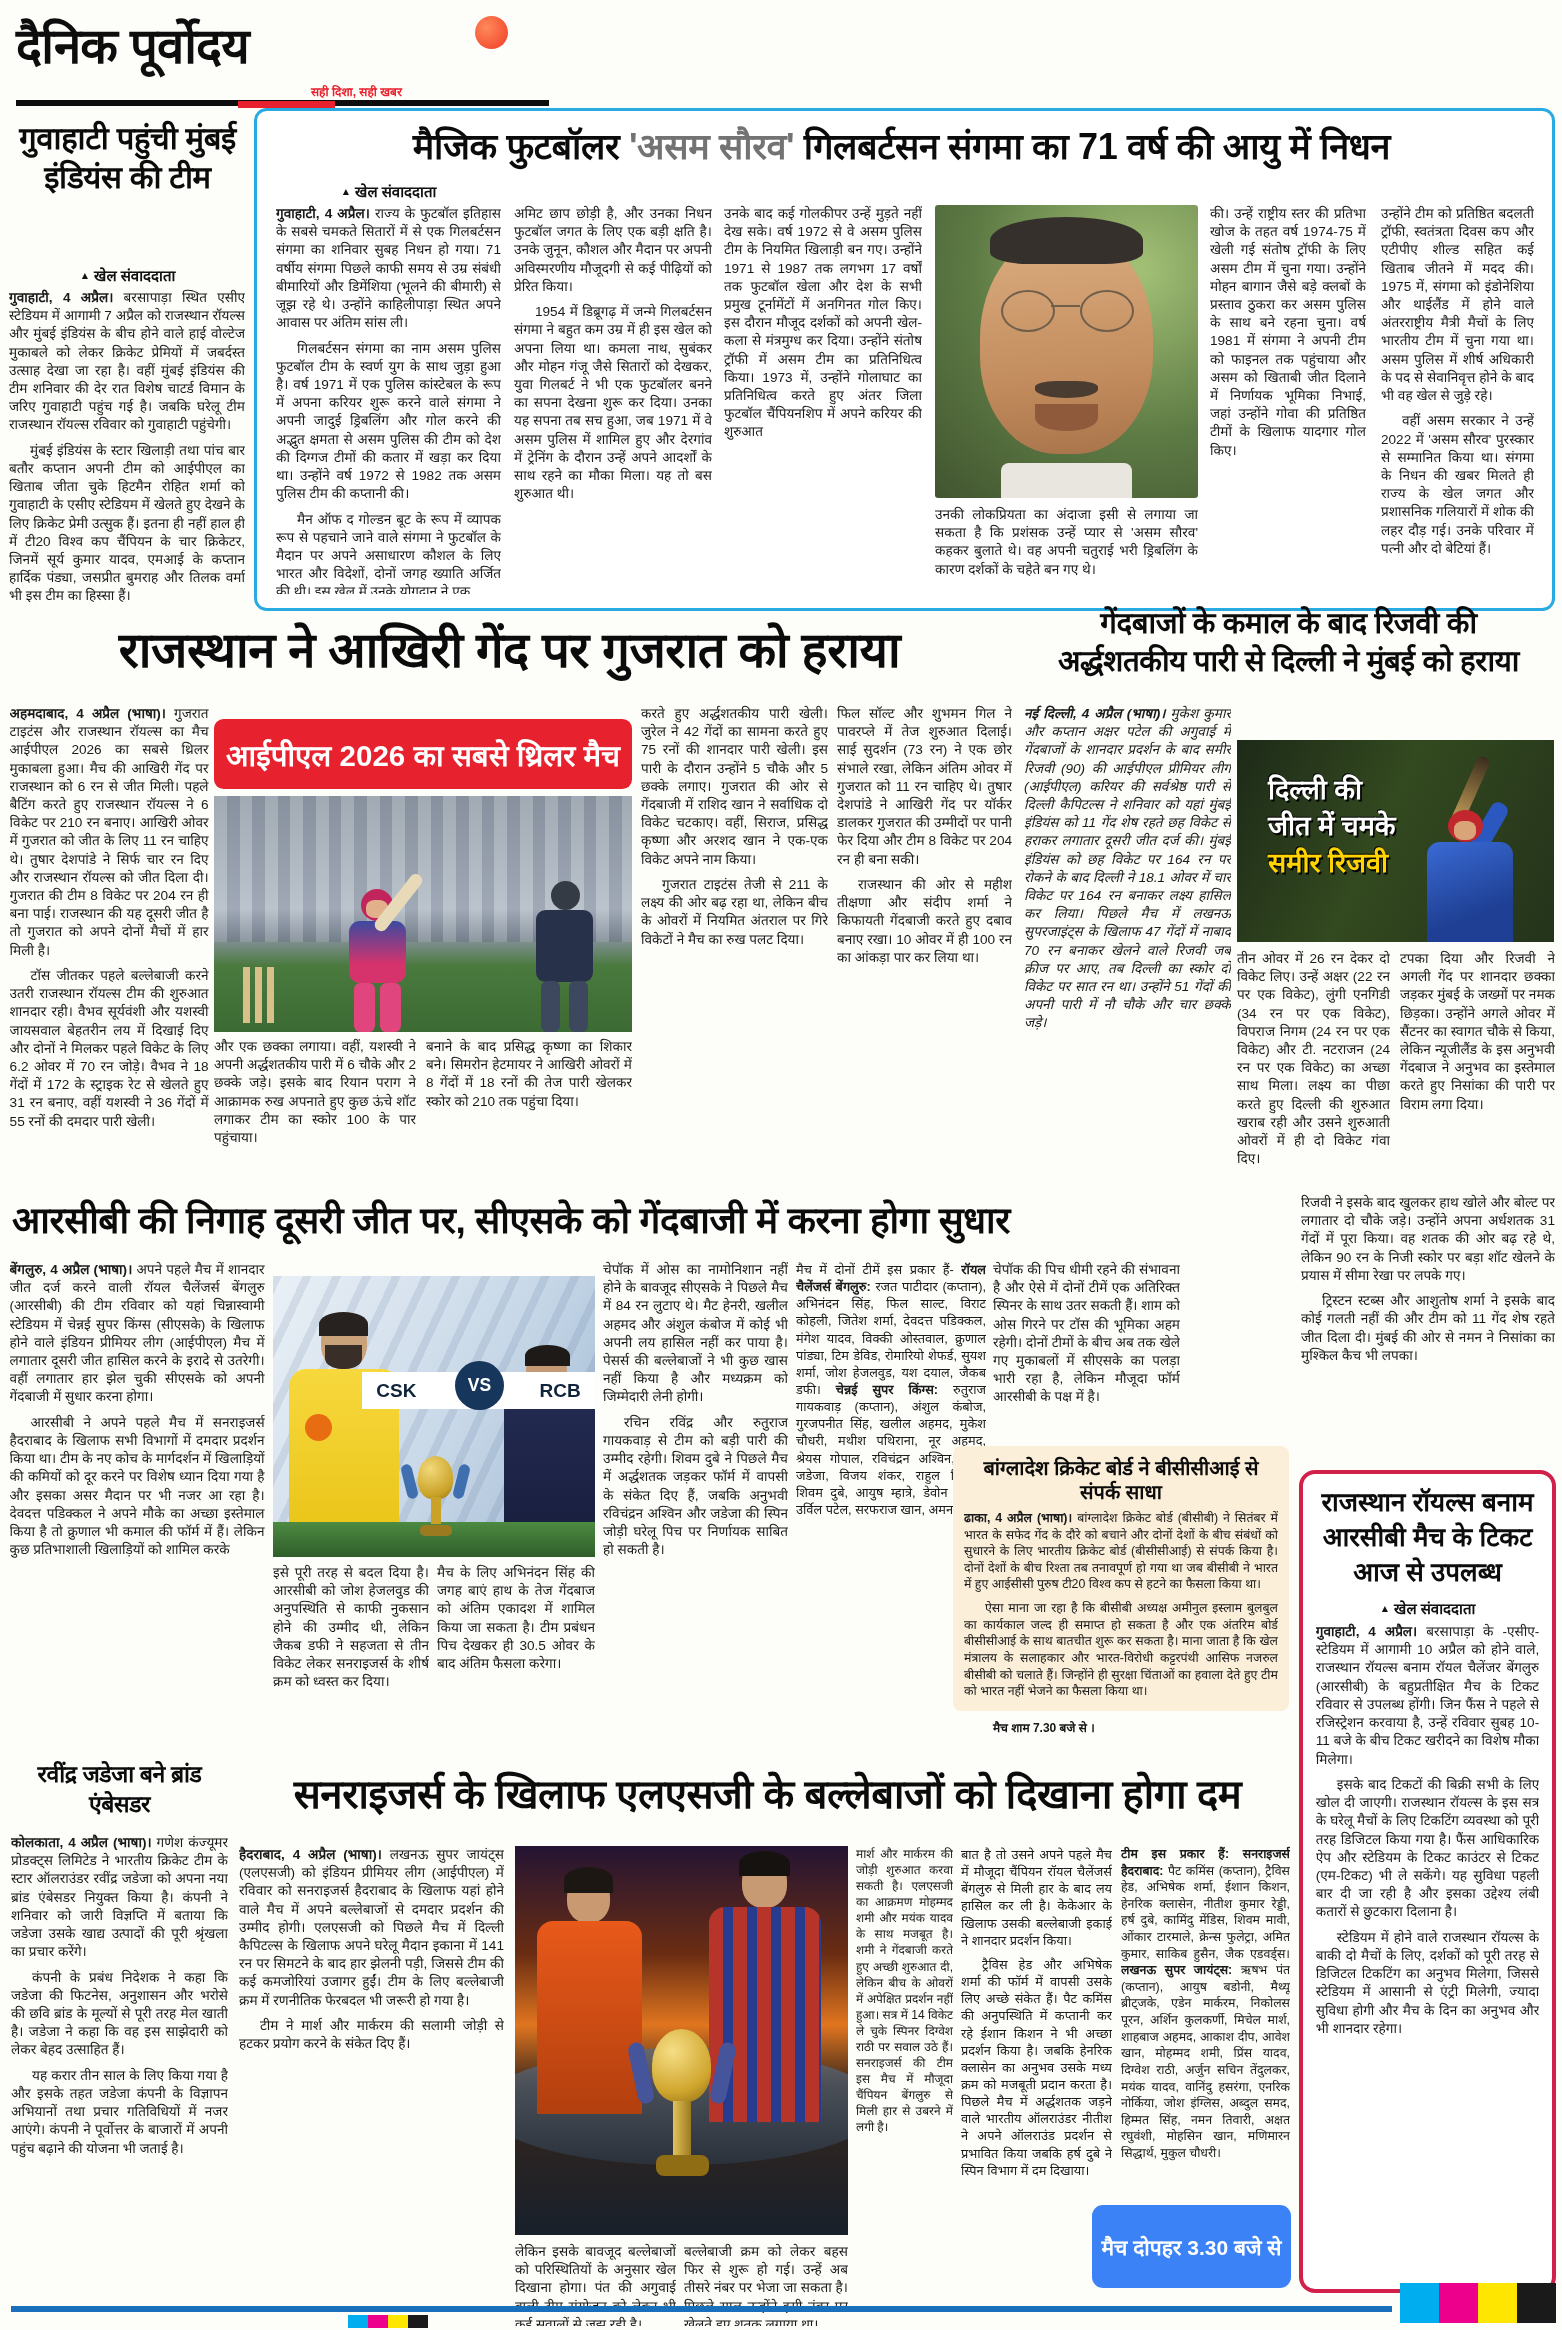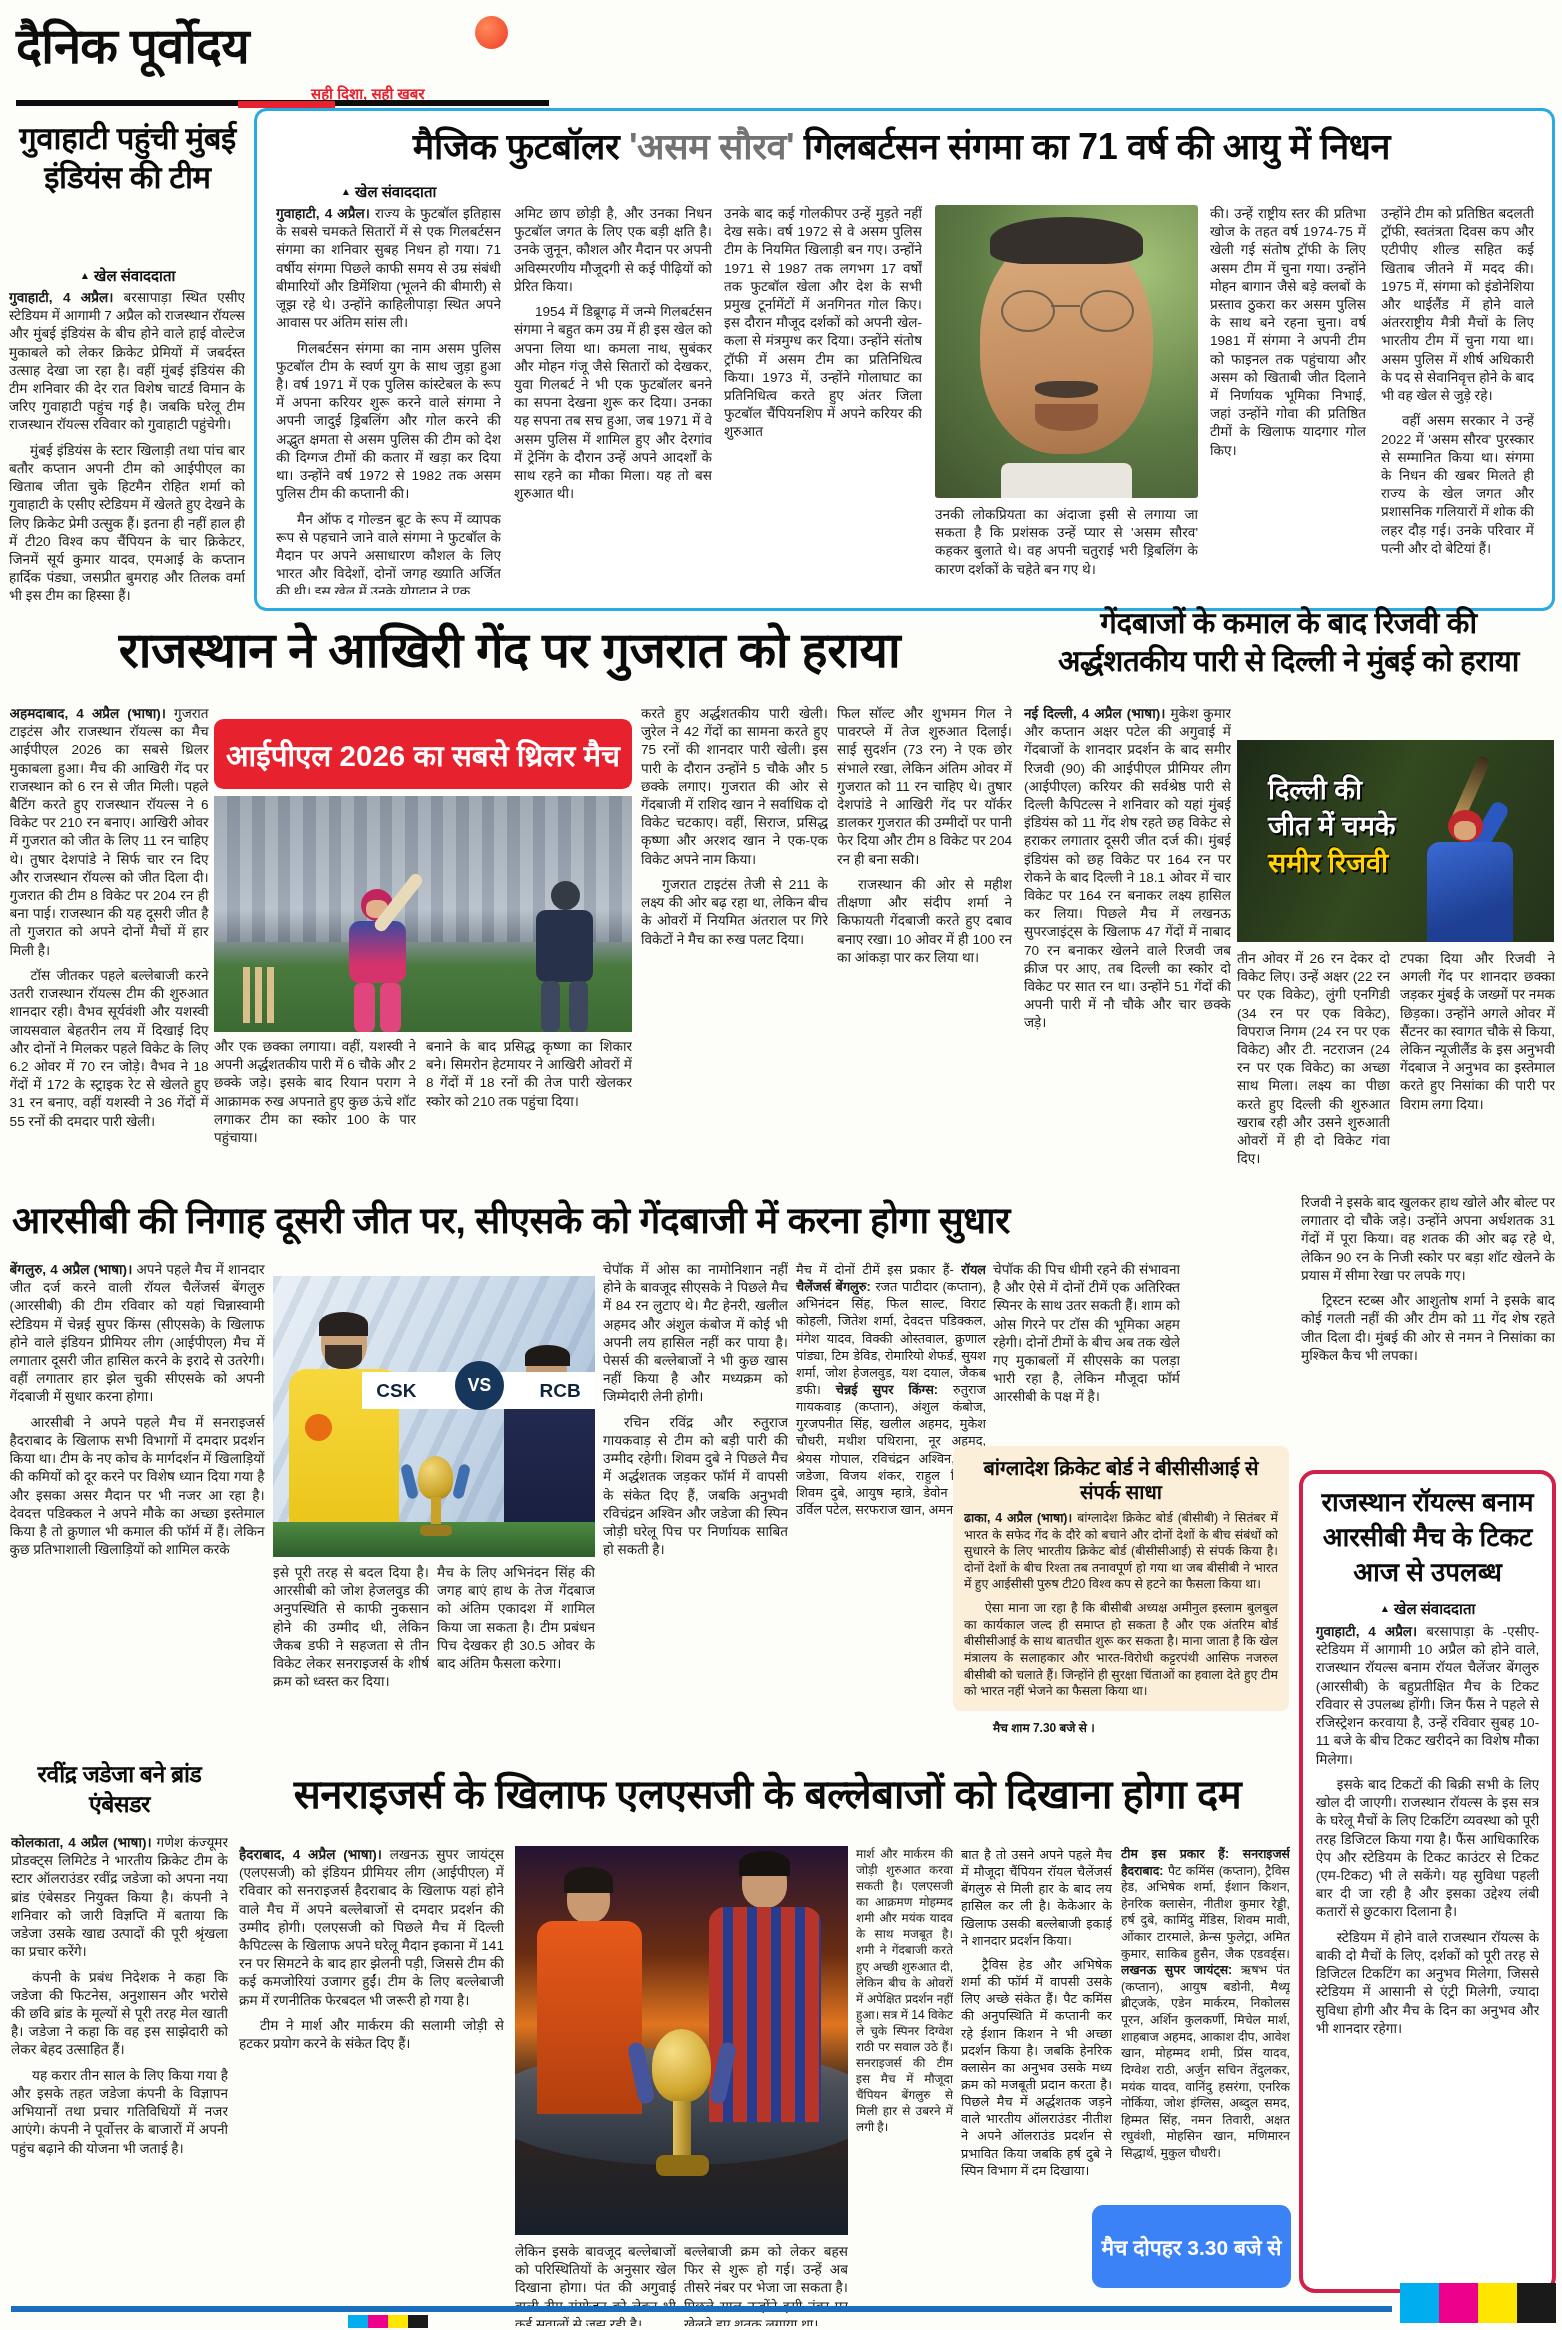--- a/index.html
+++ b/index.html
@@ -20,21 +20,21 @@
   .centerline{line-height:1.15;}
 </style>
 </head>
 <body>
 
 <div id="page">
 
   <div class="abs" style="left:16px;top:6.4px;width:534px;height:96px;">
     <div class="abs" style="left:459px;top:9.6px;width:33px;height:33px;border-radius:50%;background:radial-gradient(circle at 35% 35%,#ff8a5b,#ef3b24);"></div>
     <div class="abs" style="left:0;top:4.8px;font-size:49px;font-weight:800;color:#0d0d0d;letter-spacing:-0.8px;">दैनिक पूर्वोदय</div>
-    <div class="abs" style="left:295px;top:77px;font-size:15px;font-weight:bold;color:#e8212e;">सही दिशा, सही खबर</div>
+    <div class="abs" style="left:295px;top:77px;font-size:12px;font-weight:bold;color:#e8212e;">सही दिशा, सही खबर</div>
   </div>
   <div class="abs" style="left:16px;top:100px;width:533px;height:6.4px;background:#0d0d0d;"></div>
   <div class="abs" style="left:238px;top:101px;width:97px;height:7.2px;background:#e8212e;"></div>
 
   <div class="hl centerline" style="left:8px;top:120px;width:239px;font-size:31px;line-height:1.25;">गुवाहाटी पहुंची मुंबई इंडियंस की टीम</div>
   <div class="abs byline" style="left:8px;top:265px;width:239px;">
     <span class="tri">▲</span>
     <span>खेल संवाददाता</span>
   </div>
   <div class="col" style="left:9px;top:289px;width:236px;height:317px;">
@@ -126,21 +126,21 @@
   </div>
   <div class="col" style="left:641px;top:705px;width:187px;height:478px;">
     <p class="first"><span>करते हुए अर्द्धशतकीय पारी खेली। जुरेल ने 42 गेंदों का सामना करते हुए 75 रनों की शानदार पारी खेली। इस पारी के दौरान उन्होंने 5 चौके और 5 छक्के लगाए। गुजरात की ओर से गेंदबाजी में राशिद खान ने सर्वाधिक दो विकेट चटकाए। वहीं, सिराज, प्रसिद्ध कृष्णा और अरशद खान ने एक-एक विकेट अपने नाम किया।</span></p>
     <p><span>गुजरात टाइटंस तेजी से 211 के लक्ष्य की ओर बढ़ रहा था, लेकिन बीच के ओवरों में नियमित अंतराल पर गिरे विकेटों ने मैच का रुख पलट दिया।</span></p>
   </div>
   <div class="col" style="left:837px;top:705px;width:175px;height:478px;">
     <p class="first"><span>फिल सॉल्ट और शुभमन गिल ने पावरप्ले में तेज शुरुआत दिलाई। साई सुदर्शन (73 रन) ने एक छोर संभाले रखा, लेकिन अंतिम ओवर में गुजरात को 11 रन चाहिए थे। तुषार देशपांडे ने आखिरी गेंद पर यॉर्कर डालकर गुजरात की उम्मीदों पर पानी फेर दिया और टीम 8 विकेट पर 204 रन ही बना सकी।</span></p>
     <p><span>राजस्थान की ओर से महीश तीक्षणा और संदीप शर्मा ने किफायती गेंदबाजी करते हुए दबाव बनाए रखा। 10 ओवर में ही 100 रन का आंकड़ा पार कर लिया था।</span></p>
   </div>
 
-  <div class="col" style="left:1024px;top:705px;width:207px;height:478px;">
+  <div class="col" style="left:1024px;top:705px;width:207px;height:478px;font-style:italic;">
     <p class="first"><b class="dl">नई दिल्ली, 4 अप्रैल (भाषा)।</b> <span>मुकेश कुमार और कप्तान अक्षर पटेल की अगुवाई में गेंदबाजों के शानदार प्रदर्शन के बाद समीर रिजवी (90) की आईपीएल प्रीमियर लीग (आईपीएल) करियर की सर्वश्रेष्ठ पारी से दिल्ली कैपिटल्स ने शनिवार को यहां मुंबई इंडियंस को 11 गेंद शेष रहते छह विकेट से हराकर लगातार दूसरी जीत दर्ज की। मुंबई इंडियंस को छह विकेट पर 164 रन पर रोकने के बाद दिल्ली ने 18.1 ओवर में चार विकेट पर 164 रन बनाकर लक्ष्य हासिल कर लिया। पिछले मैच में लखनऊ सुपरजाइंट्स के खिलाफ 47 गेंदों में नाबाद 70 रन बनाकर खेलने वाले रिजवी जब क्रीज पर आए, तब दिल्ली का स्कोर दो विकेट पर सात रन था। उन्होंने 51 गेंदों की अपनी पारी में नौ चौके और चार छक्के जड़े।</span></p>
   </div>
 
   <div class="photo" style="left:1237px;top:740px;width:317px;height:202px;background:linear-gradient(115deg,#1d2a18,#33491f 45%,#24331b);">
     <div class="fig" style="right:21px;bottom:0;width:120px;height:183px;">
       <div class="fig" style="left:51px;top:-4.8px;width:12.8px;height:73px;background:linear-gradient(180deg,#3a2d1c,#caa35c);transform:rotate(24deg);border-radius:6.4px;"></div>
       <div class="fig" style="left:67px;top:41px;width:17.5px;height:56px;background:#2a57c0;transform:rotate(30deg);border-radius:8px;"></div>
       <div class="fig" style="left:35px;top:51px;width:35px;height:32px;border-radius:50%;background:#c1272d;"></div>
       <div class="fig" style="left:41px;top:62px;width:22px;height:19px;border-radius:40%;background:#d8a478;"></div>
       <div class="fig" style="left:14.3px;top:83px;width:86px;height:100px;border-radius:12.8px 12.8px 0 0;background:linear-gradient(160deg,#3a6ad4,#1e3f93 70%);"></div>

